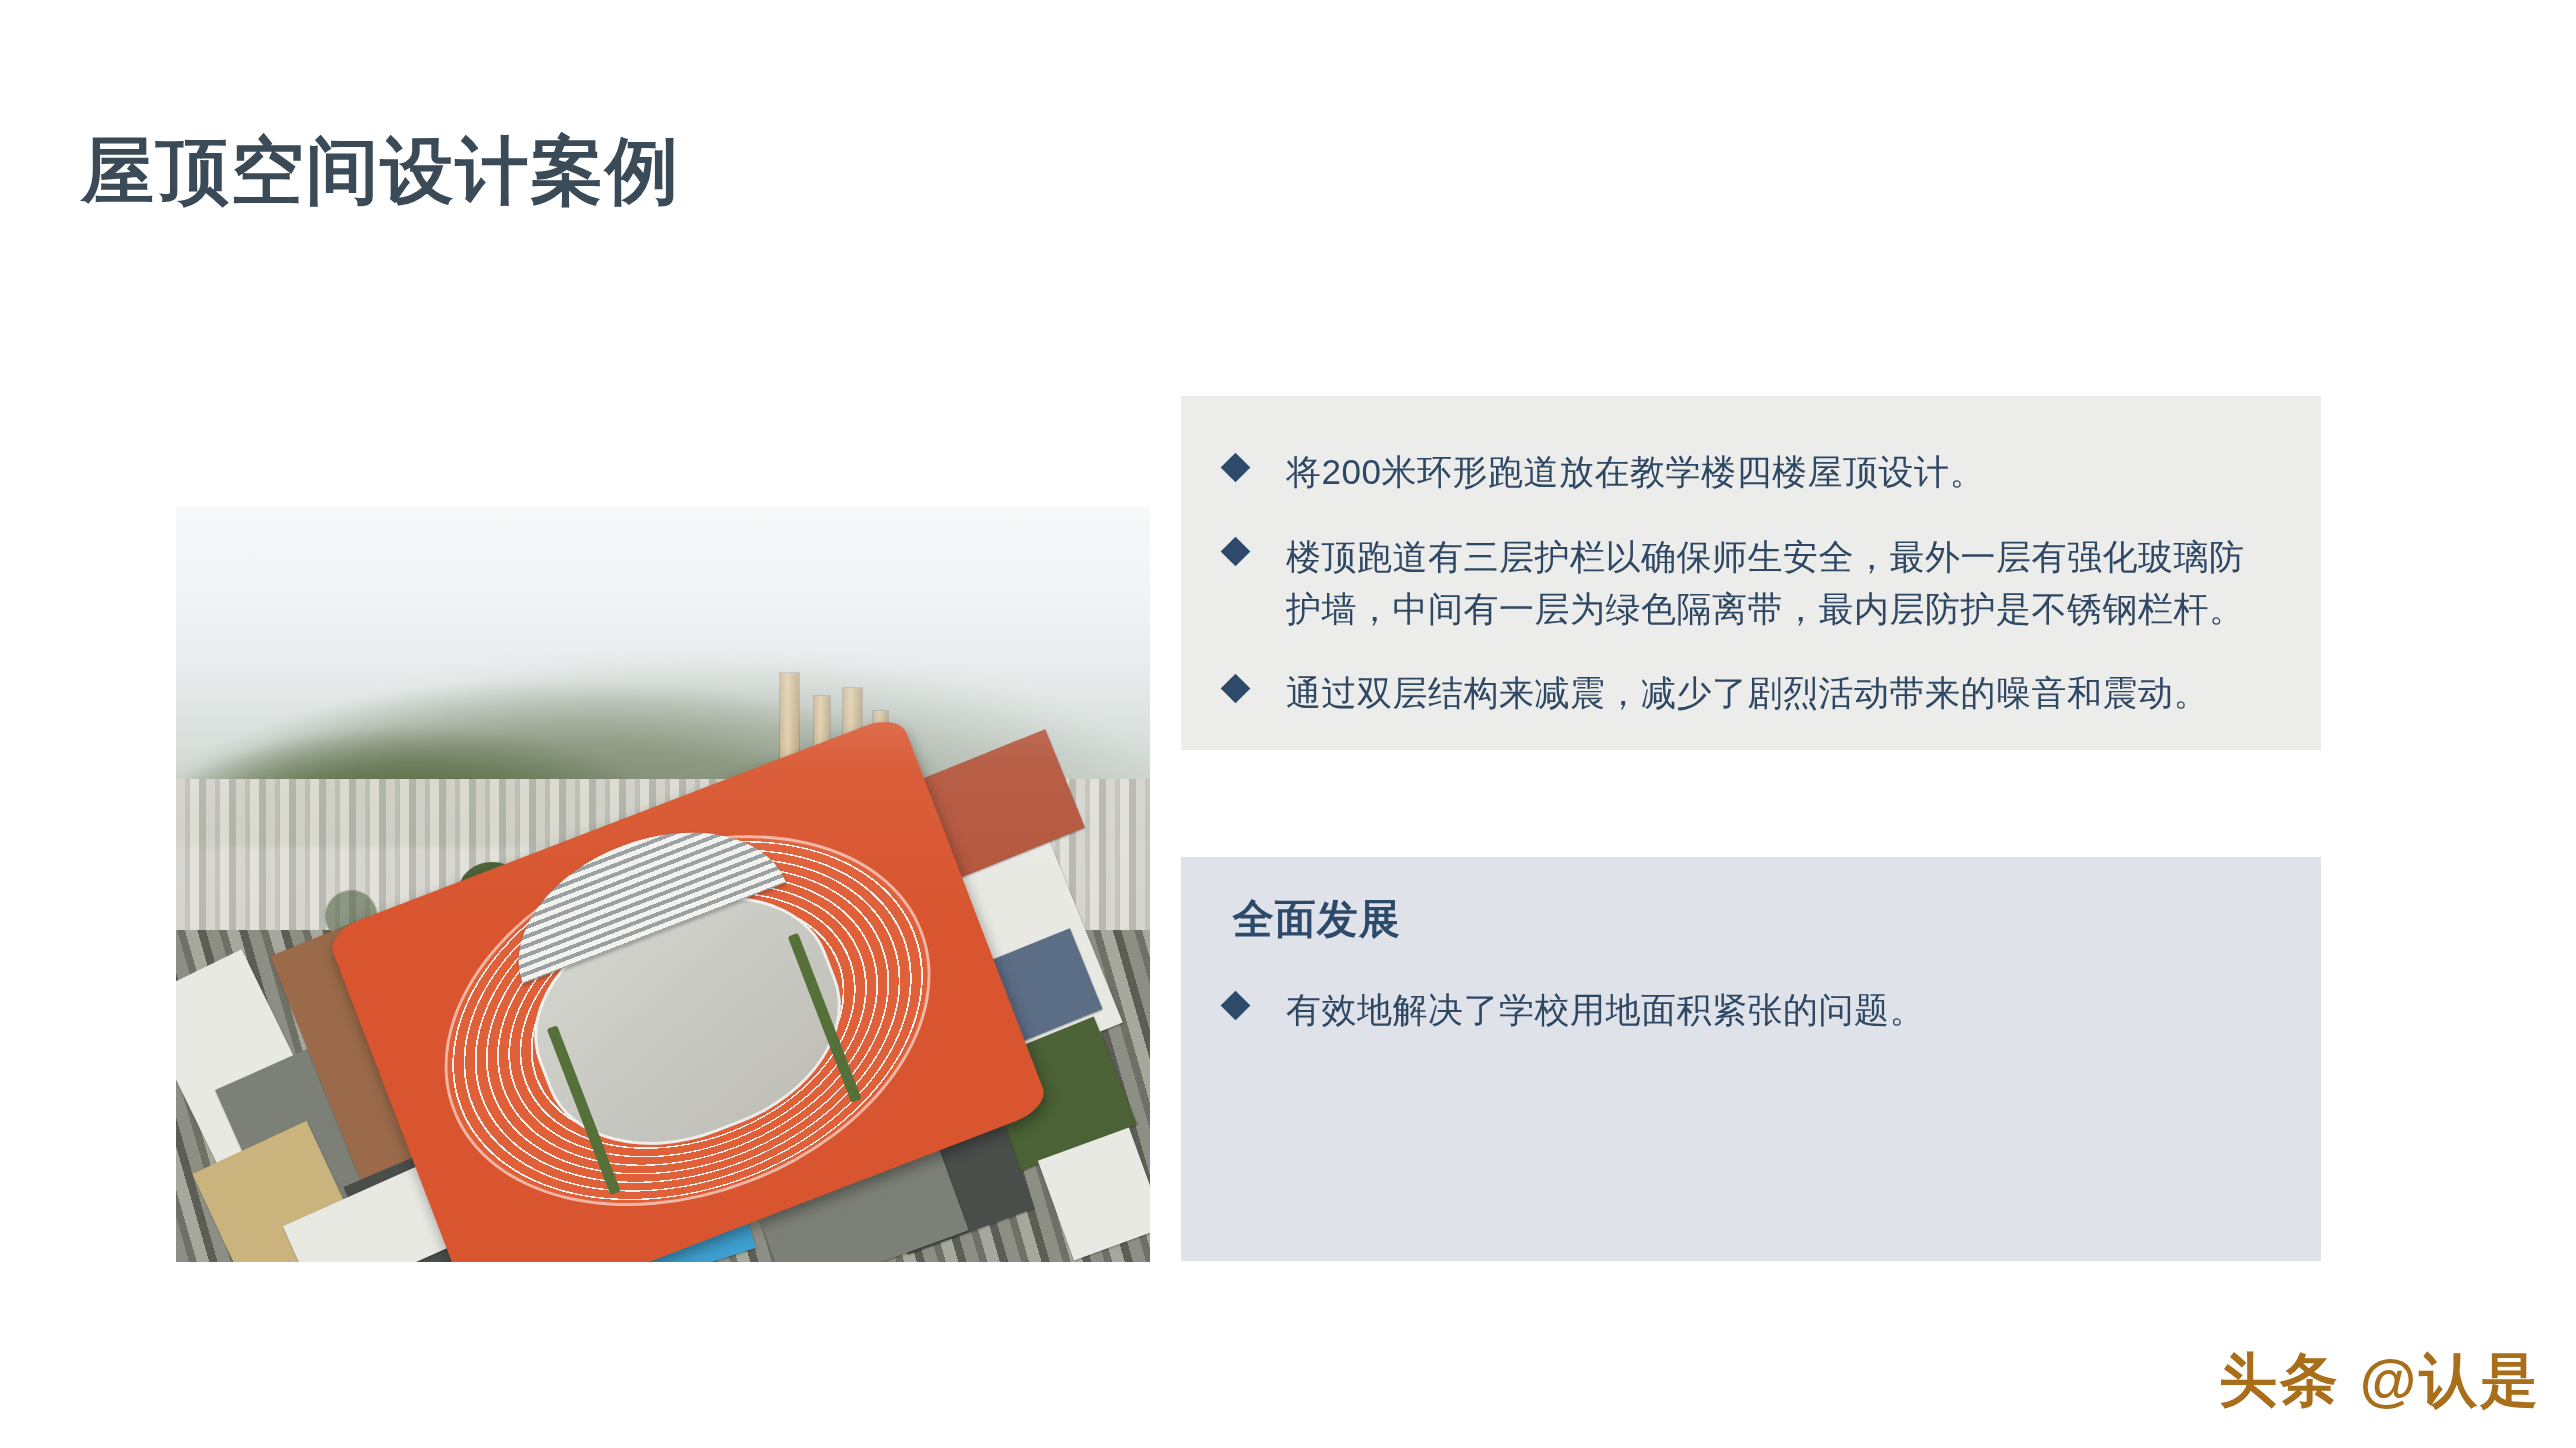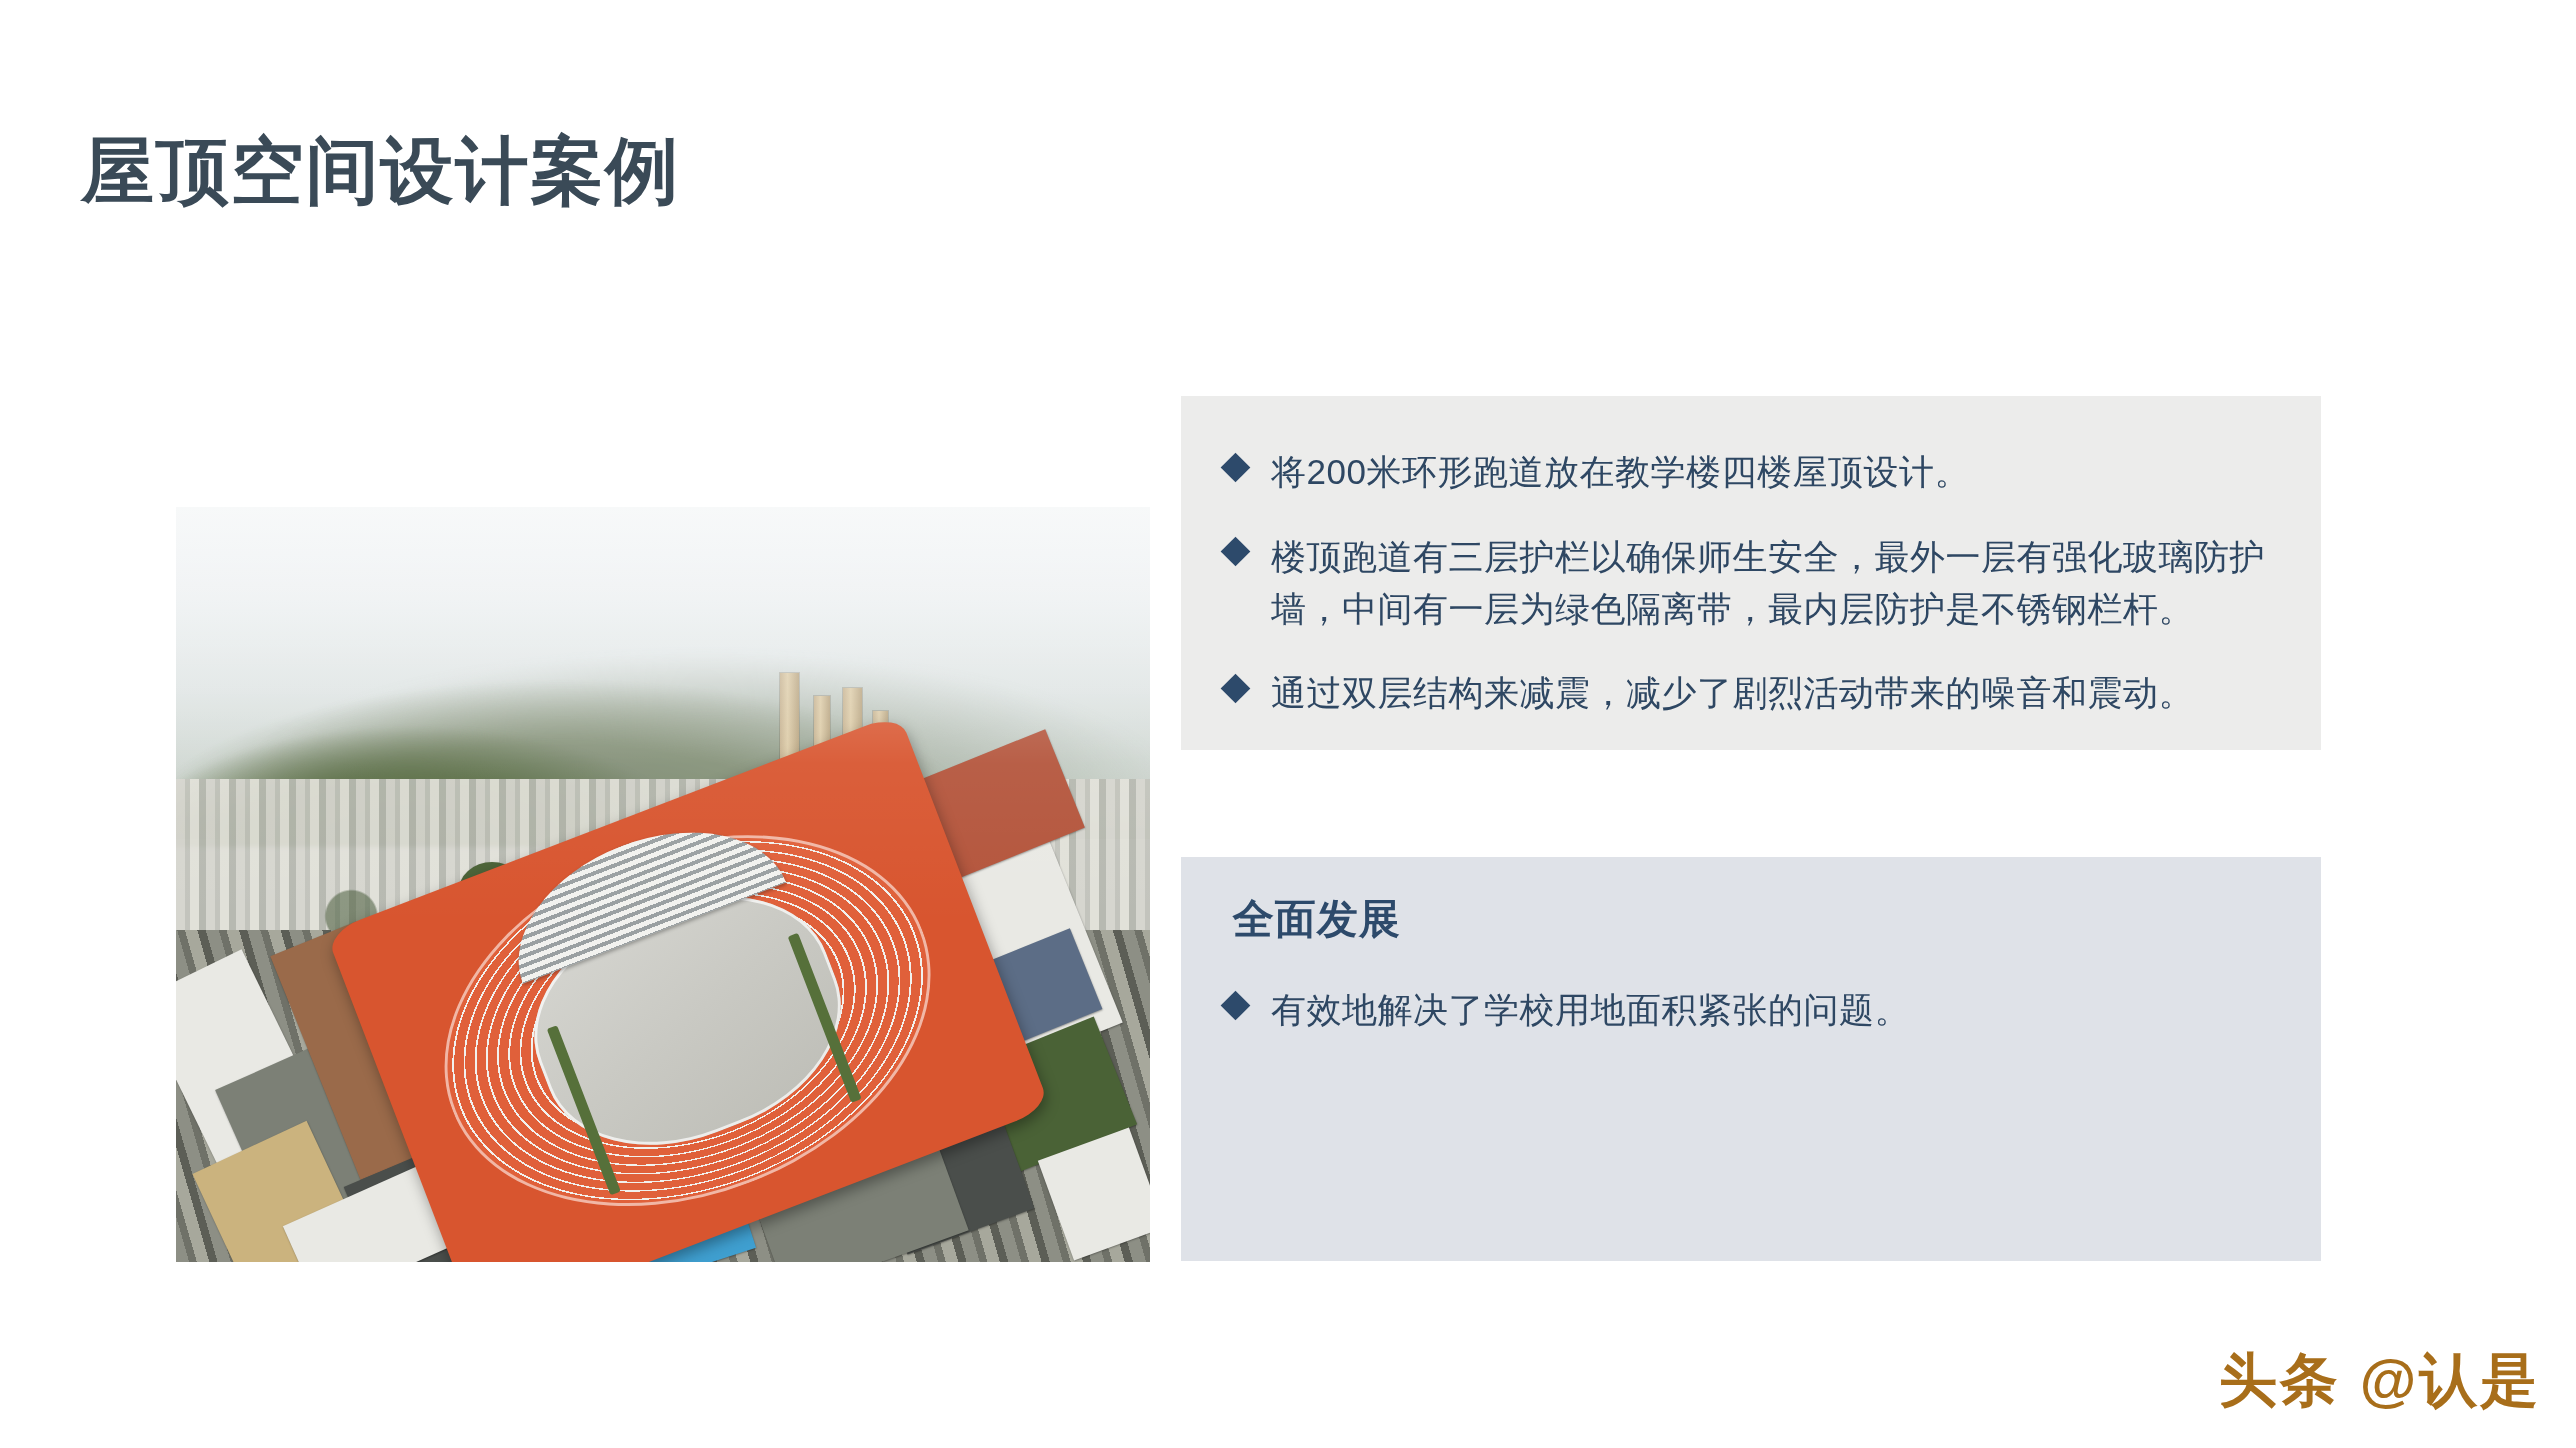--- a/index.html
+++ b/index.html
@@ -232,20 +232,21 @@
     letter-spacing: 1px;
     margin: 0 0 44px 7.7px;
     line-height: 1;
   }
 
   .bullet-list { list-style: none; margin: 0; padding: 0; }
   .bullet-item {
     display: flex;
     align-items: flex-start;
     margin-bottom: 39px;
+    gap: 15px;
   }
   .bullet-item:last-child { margin-bottom: 0; }
 
   .bullet-mark {
     flex: 0 0 auto;
     width: 21px;
     height: 21px;
     background: #2d4a6b;
     transform: rotate(45deg);
     margin: 10.6px 25px 0 0;

